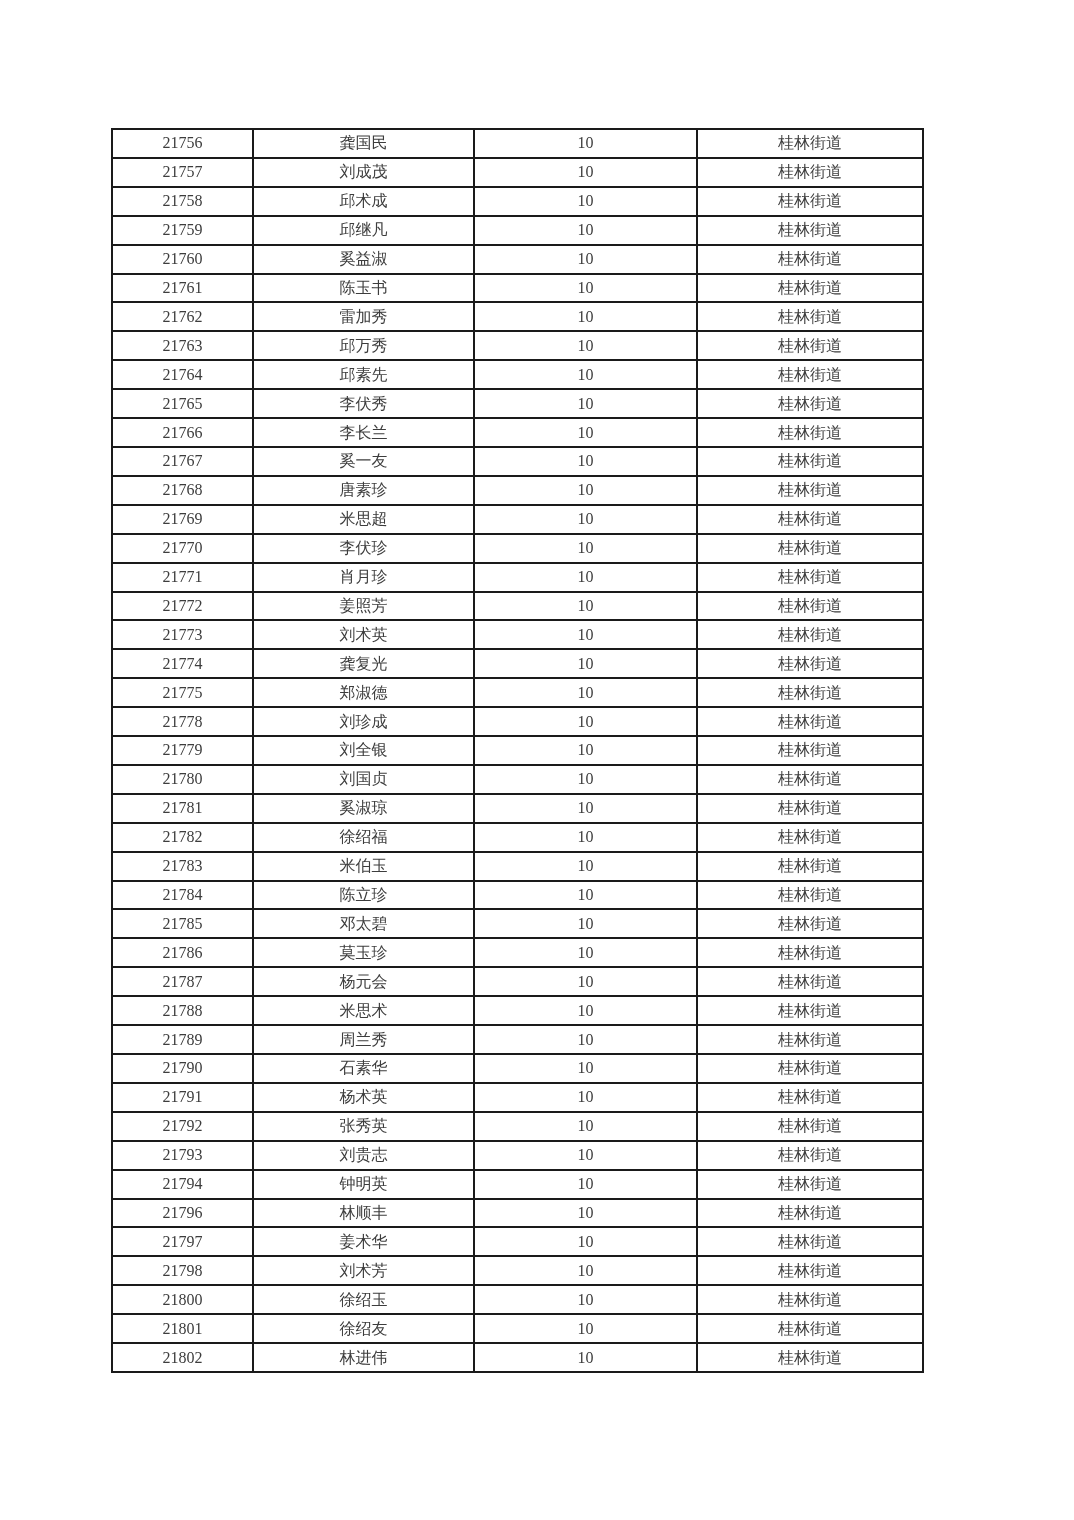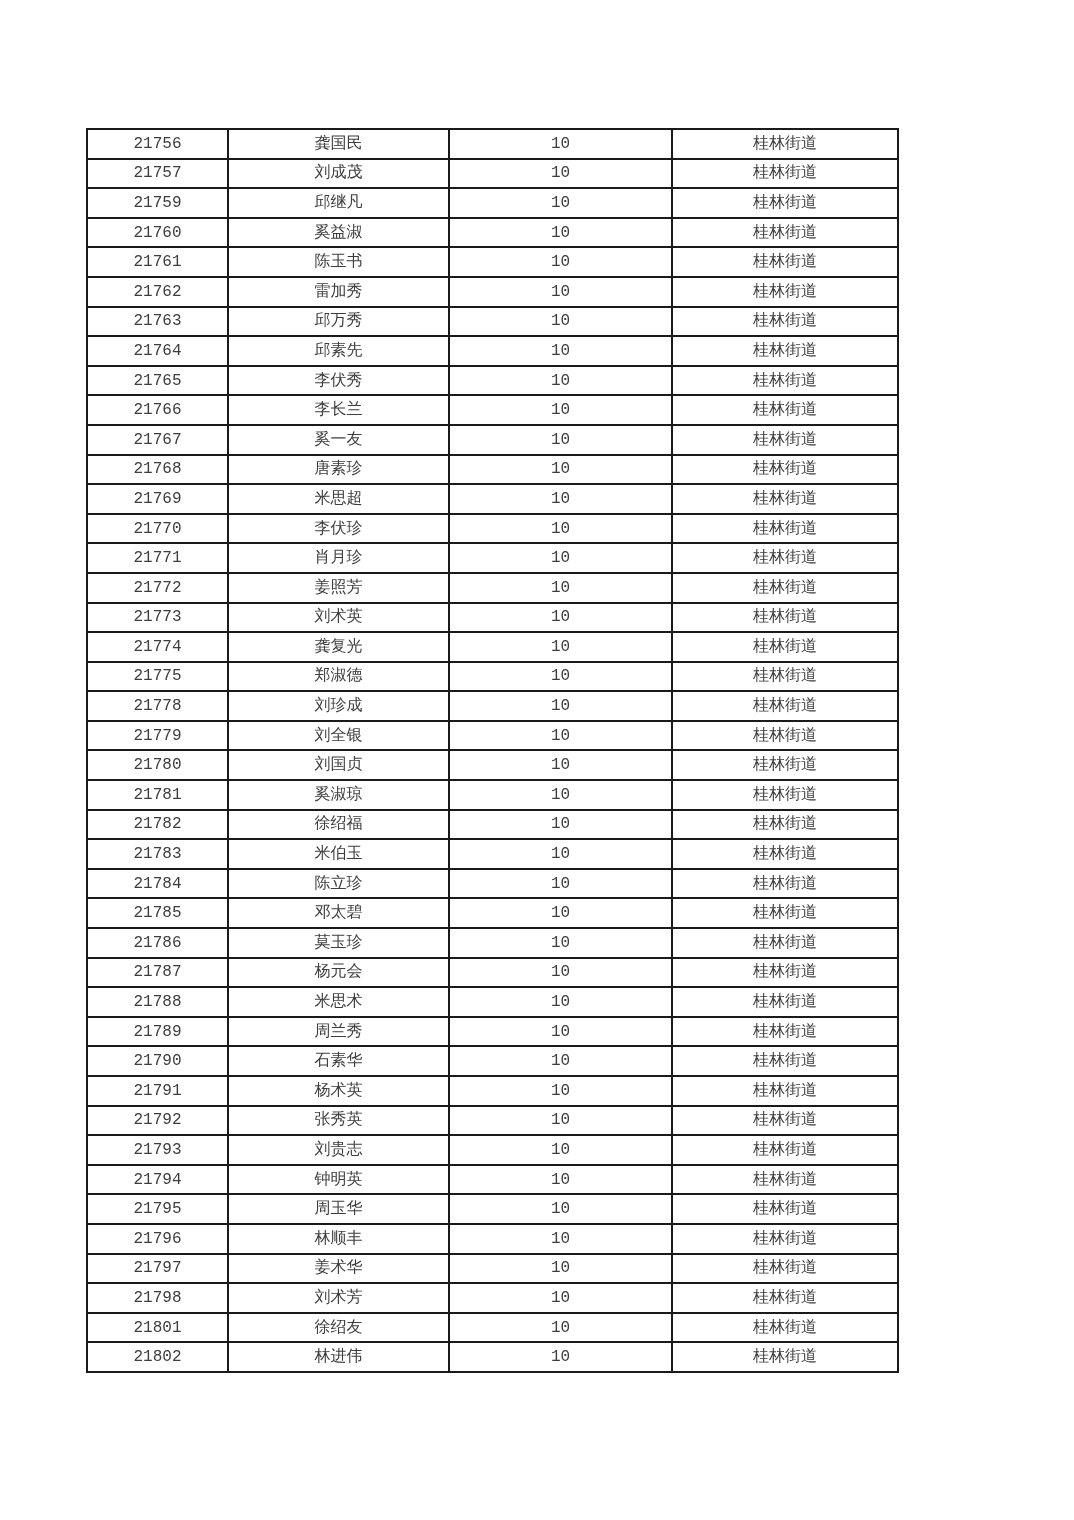--- a/index.html
+++ b/index.html
@@ -11,27 +11,26 @@
   }
   .page {
     position: relative;
     width: 1074px;
     height: 1520px;
     background: #ffffff;
     overflow: hidden;
   }
   table.roster {
     position: absolute;
-    left: 86px;
+    left: 111px;
     top: 128px;
     width: 811px;
     height: 1245px;
     border-collapse: collapse;
     table-layout: fixed;
-    font-family: Liberation Mono, monospace;
   }
   table.roster td {
     border: 2px solid #1a1a1a;
     text-align: center;
     vertical-align: middle;
     font-size: 16px;
     color: #3d3d3d;
     white-space: nowrap;
     overflow: hidden;
     padding: 0;
@@ -60,20 +59,26 @@
           <td>10</td>
           <td>桂林街道</td>
         </tr>
         <tr>
           <td>21757</td>
           <td>刘成茂</td>
           <td>10</td>
           <td>桂林街道</td>
         </tr>
         <tr>
+          <td>21758</td>
+          <td>邱术成</td>
+          <td>10</td>
+          <td>桂林街道</td>
+        </tr>
+        <tr>
           <td>21759</td>
           <td>邱继凡</td>
           <td>10</td>
           <td>桂林街道</td>
         </tr>
         <tr>
           <td>21760</td>
           <td>奚益淑</td>
           <td>10</td>
           <td>桂林街道</td>
@@ -264,40 +269,40 @@
           <td>10</td>
           <td>桂林街道</td>
         </tr>
         <tr>
           <td>21794</td>
           <td>钟明英</td>
           <td>10</td>
           <td>桂林街道</td>
         </tr>
         <tr>
-          <td>21795</td>
-          <td>周玉华</td>
-          <td>10</td>
-          <td>桂林街道</td>
-        </tr>
-        <tr>
           <td>21796</td>
           <td>林顺丰</td>
           <td>10</td>
           <td>桂林街道</td>
         </tr>
         <tr>
           <td>21797</td>
           <td>姜术华</td>
           <td>10</td>
           <td>桂林街道</td>
         </tr>
         <tr>
           <td>21798</td>
           <td>刘术芳</td>
+          <td>10</td>
+          <td>桂林街道</td>
+        </tr>
+        <tr>
+          <td>21800</td>
+          <td>徐绍玉</td>
           <td>10</td>
           <td>桂林街道</td>
         </tr>
         <tr>
           <td>21801</td>
           <td>徐绍友</td>
           <td>10</td>
           <td>桂林街道</td>
         </tr>
         <tr>

